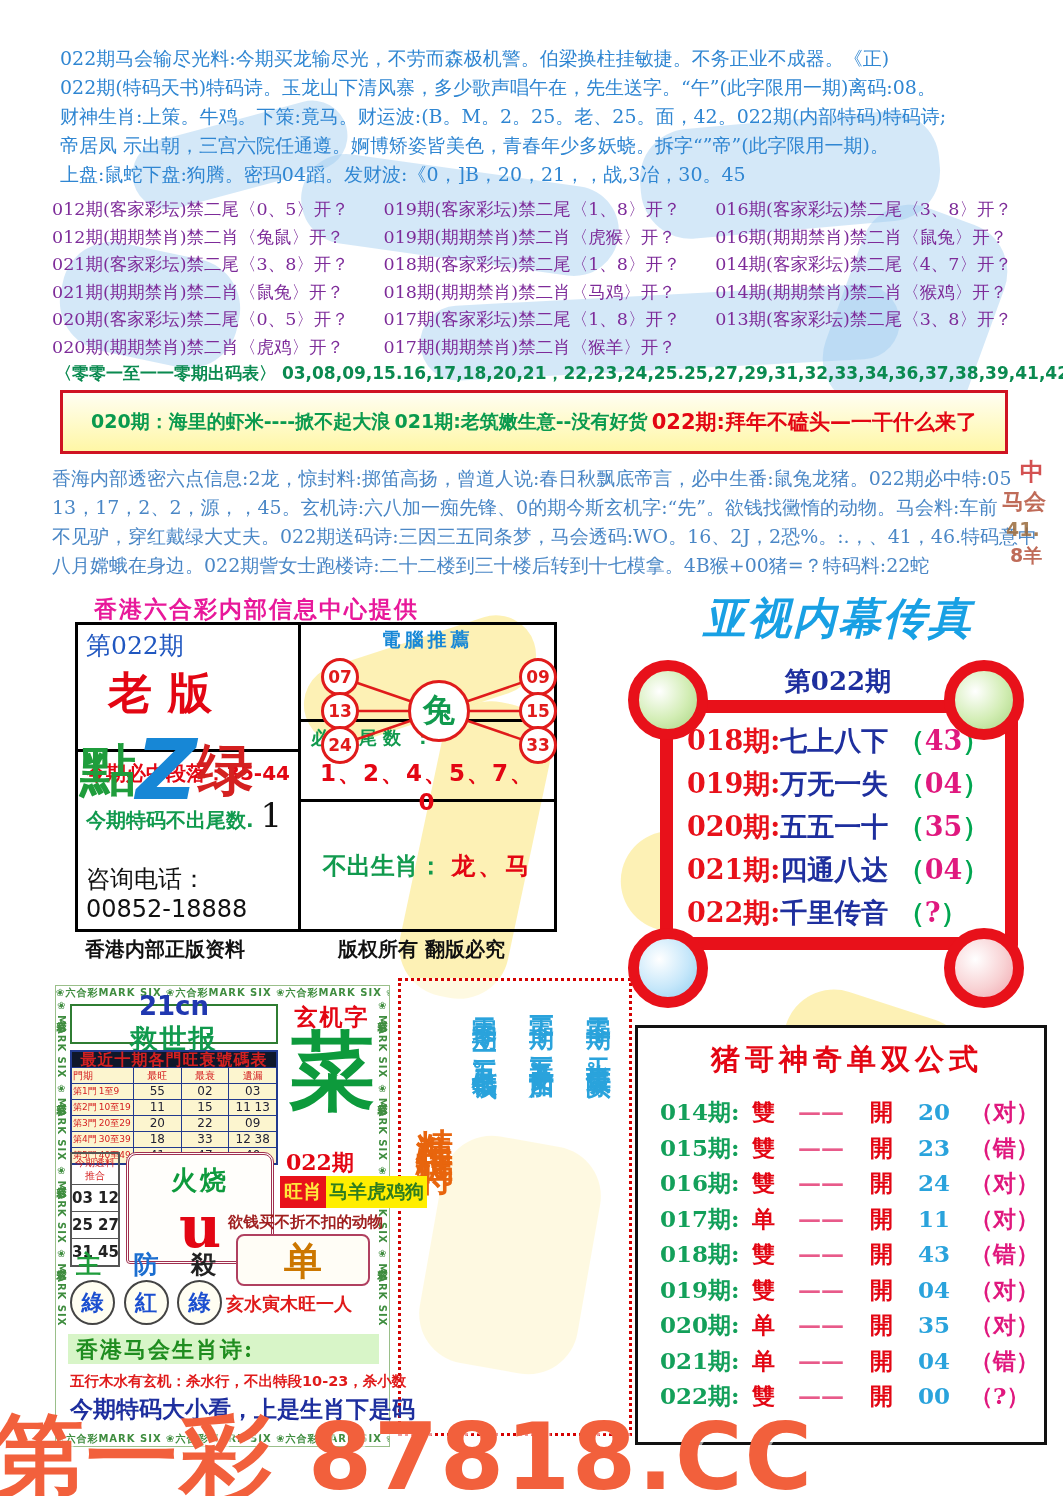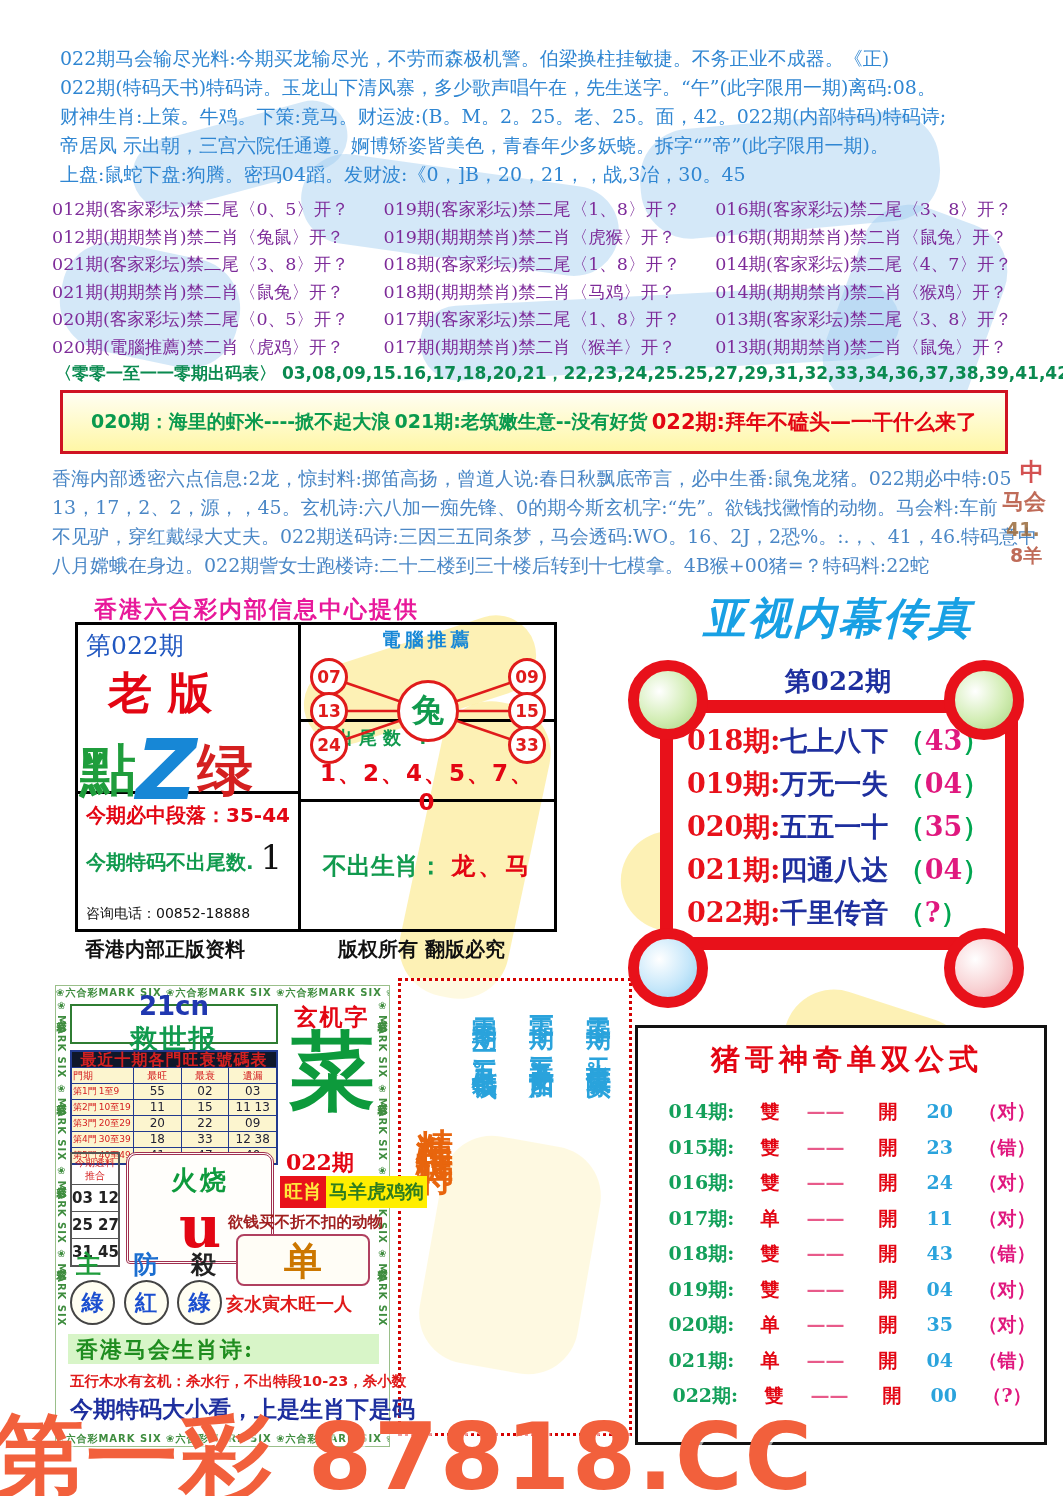--- a/index.html
+++ b/index.html
@@ -42,23 +42,23 @@
   .issue-blue{color:#2057c0;font-size:25px;font-family:"DejaVu Serif",serif;}
   .laoban{color:#e30613;font-size:44px;font-weight:bold;letter-spacing:16px;margin:2px 0 0 22px;
           font-family:"DejaVu Serif",serif;}
   .dzl{position:absolute;left:2px;top:96px;white-space:nowrap;}
   .dzl .d{color:#1f9d3c;font-size:56px;font-weight:bold;}
   .dzl .z{color:#1787d6;font-size:84px;font-weight:bold;font-style:italic;vertical-align:-10px;}
   .dzl .l{color:#d42020;font-size:56px;font-weight:bold;}
   .lp-lb .r1{color:#e30613;font-size:20px;font-weight:bold;margin-top:2px;}
   .lp-lb .r2{color:#119a4e;font-size:20px;font-weight:bold;margin-top:8px;}
   .lp-lb .r2 .big1{color:#111;font-size:34px;font-weight:normal;font-family:"DejaVu Serif",serif;}
-  .lp-lb .r3{color:#111;font-size:14px;margin-top:28px;}
+  .lp-lb .r3{color:#111;font-size:24px;margin-top:28px;}
   .lp-right{width:256px;display:flex;flex-direction:column;}
-  .lp-rt{border:3px solid #000;border-left:none;height:100px;padding:2px 2px;}
+  .lp-rt{border:3px solid #000;border-left:none;height:100px;padding:2px 13px;}
   .lp-rm{border:3px solid #000;border-left:none;border-top:none;height:80px;padding:4px 10px;}
   .lp-rb{border:3px solid #000;border-left:none;border-top:none;flex:1;display:flex;
          align-items:center;justify-content:center;}
   .ct-title{color:#1787d6;font-size:19px;font-weight:bold;text-align:center;letter-spacing:4px;}
   .diagram{position:relative;height:112px;margin-top:2px;}
   .diagram svg{position:absolute;left:0;top:0;}
   .ncir{position:absolute;width:38px;height:38px;border:3px solid #e01b1b;border-radius:50%;
         background:#fff;color:#e01b1b;font-size:17px;font-weight:bold;display:flex;
         align-items:center;justify-content:center;z-index:2;}
   .ccir{position:absolute;width:62px;height:62px;border:3px solid #e01b1b;border-radius:50%;
@@ -84,22 +84,22 @@
   .ys-row .par{color:#00a650;} .ys-row .num{color:#e0187e;}
   .corner{position:absolute;width:80px;height:80px;border:11px solid #e8111a;border-radius:50%;z-index:3;}
   .corner.green{background:radial-gradient(circle at 35% 35%,#ffffff,#d2edb4 55%,#a8d47f);}
   .corner.blue{background:radial-gradient(circle at 35% 35%,#ffffff,#c6e7fa 55%,#8fcdf0);}
   .corner.pink{background:radial-gradient(circle at 35% 35%,#ffffff,#f8d2d4 55%,#f0a4ac);}
   
   .zg-box{position:absolute;left:635px;top:1025px;width:412px;height:420px;border:3px solid #111;
           background:#fff;z-index:1;padding:12px 0 0 22px;}
   .zg-title{color:#e30613;font-size:29px;font-weight:bold;letter-spacing:5px;text-align:center;
             font-family:"DejaVu Serif",serif;margin-bottom:14px;margin-left:-10px;}
-  .zg-row{display:flex;font-size:19px;font-weight:bold;line-height:35.5px;white-space:nowrap;
-          font-family:"DejaVu Serif",serif;justify-content:center;}
+  .zg-row{display:flex;font-size:23px;font-weight:bold;line-height:35.5px;white-space:nowrap;
+          font-family:"DejaVu Serif",serif;}
   .zg-row .p{color:#13a05a;width:92px;} .zg-row .t{color:#e30613;width:46px;}
   .zg-row .d{color:#e85a8a;width:72px;} .zg-row .k{color:#e30613;width:48px;}
   .zg-row .n{color:#2aa3dc;width:52px;} .zg-row .res{color:#e0187e;}
   
   .poem{position:absolute;left:398px;top:978px;width:234px;height:458px;z-index:1;
         border:3px dotted #d40000;background:rgba(255,255,255,.6);}
   .poem-cols{position:absolute;right:14px;top:16px;display:flex;flex-direction:row-reverse;gap:24px;}
   .poem-col{writing-mode:vertical-rl;text-orientation:upright;color:#2aa3dc;font-size:25px;
             letter-spacing:3px;font-weight:bold;font-family:"DejaVu Serif",serif;}
   .poem-label{position:absolute;left:8px;top:118px;writing-mode:vertical-rl;text-orientation:upright;
@@ -199,37 +199,36 @@
     <div class="tline">上盘:鼠蛇下盘:狗腾。密玛04蹈。发财波:《0，]B，20，21，，战,3冶，30。45</div>
   </div>
 
   <div class="ban-wrap">
     <div>
       <div class="tline">012期(客家彩坛)禁二尾〈0、5〉开？</div>
       <div class="tline">012期(期期禁肖)禁二肖〈兔鼠〉开？</div>
       <div class="tline">021期(客家彩坛)禁二尾〈3、8〉开？</div>
       <div class="tline">021期(期期禁肖)禁二肖〈鼠兔〉开？</div>
       <div class="tline">020期(客家彩坛)禁二尾〈0、5〉开？</div>
-      <div class="tline">020期(電腦推薦)禁二肖〈虎鸡〉开？</div>
+      <div class="tline">020期(期期禁肖)禁二肖〈虎鸡〉开？</div>
     </div>
     <div>
       <div class="tline">019期(客家彩坛)禁二尾〈1、8〉开？</div>
       <div class="tline">019期(期期禁肖)禁二肖〈虎猴〉开？</div>
       <div class="tline">018期(客家彩坛)禁二尾〈1、8〉开？</div>
       <div class="tline">018期(期期禁肖)禁二肖〈马鸡〉开？</div>
       <div class="tline">017期(客家彩坛)禁二尾〈1、8〉开？</div>
       <div class="tline">017期(期期禁肖)禁二肖〈猴羊〉开？</div>
     </div>
     <div>
       <div class="tline">016期(客家彩坛)禁二尾〈3、8〉开？</div>
       <div class="tline">016期(期期禁肖)禁二肖〈鼠兔〉开？</div>
       <div class="tline">014期(客家彩坛)禁二尾〈4、7〉开？</div>
       <div class="tline">014期(期期禁肖)禁二肖〈猴鸡〉开？</div>
       <div class="tline">013期(客家彩坛)禁二尾〈3、8〉开？</div>
-      <div class="tline">013期(期期禁肖)禁二肖〈鼠兔〉开？</div>
     </div>
   </div>
 
   <div class="chuma">〈零零一至一一零期出码表〉  03,08,09,15.16,17,18,20,21，22,23,24,25.25,27,29,31,32,33,34,36,37,38,39,41,42,43，46</div>
 
   <div class="ybox">
     <span class="g">020期：海里的虾米----掀不起大浪</span>
     <span class="g">021期:老筑嫩生意--没有好货</span>
     <span class="r">022期:拜年不磕头—一干什么来了</span>
   </div>

